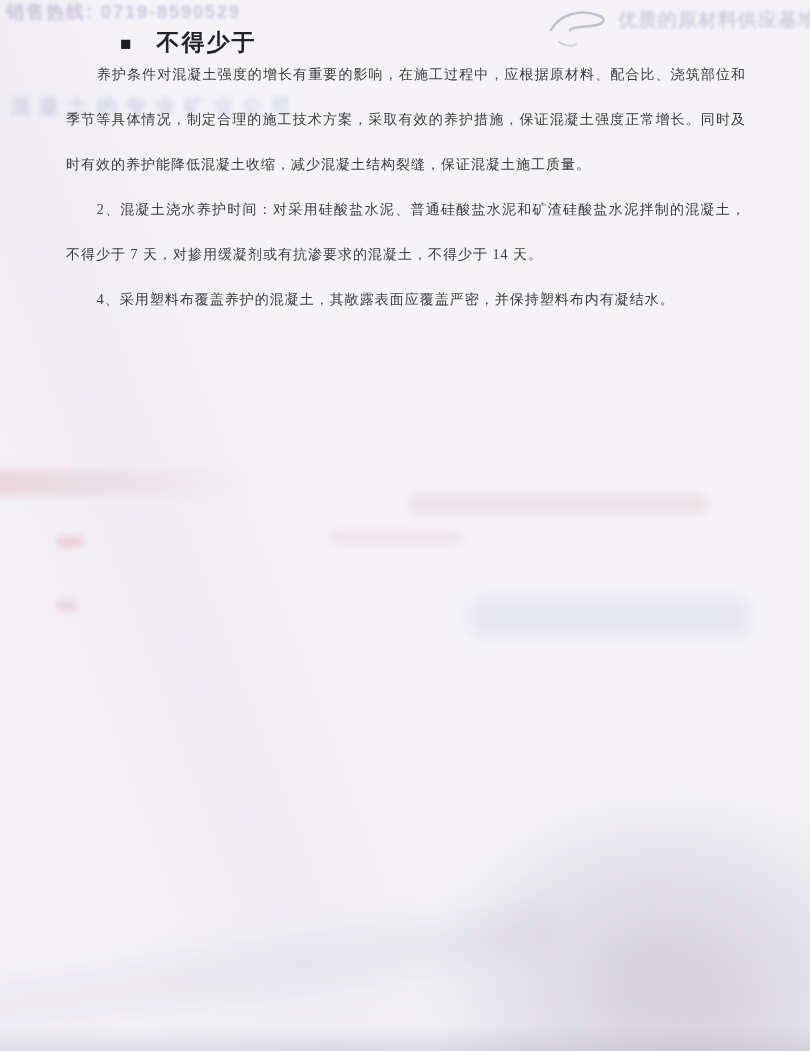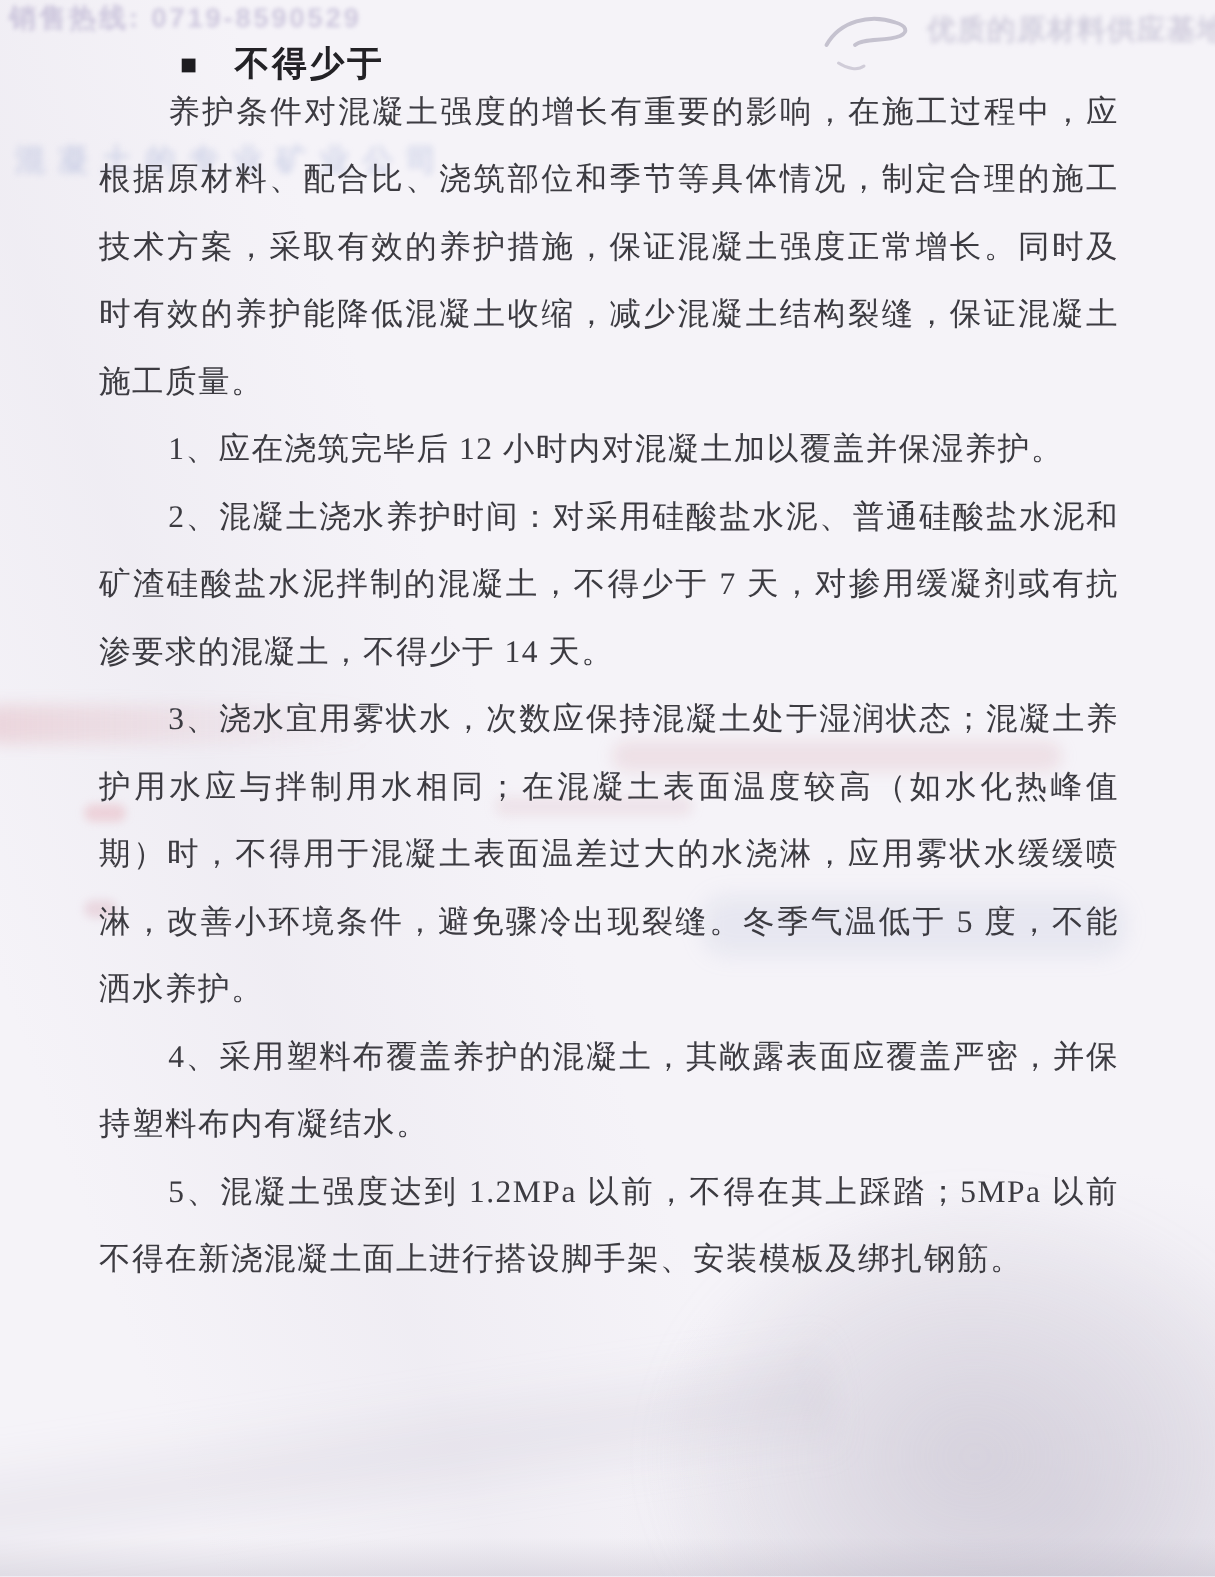--- a/index.html
+++ b/index.html
@@ -48,21 +48,21 @@
                   background:linear-gradient(rgba(170,165,182,0), rgba(170,165,182,0.28)); }
   
   .title-row {
     position:absolute; top:27px; left:120px;
     display:flex; align-items:center; gap:23px;
     color:#232226; font-weight:bold; font-size:23px; letter-spacing:2px;
   }
   .title-row .bullet { font-size:19px; line-height:1; transform:translateY(1px); color:#1d1c20; }
   .content {
     position:absolute; top:52px; left:66px; width:680px;
-    font-size:21px; line-height:45px; letter-spacing:1px;
+    font-size:14px; line-height:45px; letter-spacing:1px;
     color:#3c3b41; text-align:justify; text-align-last:left;
   }
   .content p { margin:0; text-indent:2.2em; }
 </style>
 </head>
 <body>
 
 <div class="page">
 
   <div class="shade-right"></div>
@@ -85,20 +85,17 @@
     <path d="M15 38 c 6 4, 13 5, 17 2" fill="none" stroke="#c4c0ce" stroke-width="2" stroke-linecap="round"></path>
   </svg>
 
   <div class="title-row">
     <span class="bullet">■</span>
     <span>不得少于</span>
   </div>
 
   <div class="content">
     <p>养护条件对混凝土强度的增长有重要的影响，在施工过程中，应根据原材料、配合比、浇筑部位和季节等具体情况，制定合理的施工技术方案，采取有效的养护措施，保证混凝土强度正常增长。同时及时有效的养护能降低混凝土收缩，减少混凝土结构裂缝，保证混凝土施工质量。</p>
-    <p>1、应在浇筑完毕后 12 小时内对混凝土加以覆盖并保湿养护。</p>
     <p>2、混凝土浇水养护时间：对采用硅酸盐水泥、普通硅酸盐水泥和矿渣硅酸盐水泥拌制的混凝土，不得少于 7 天，对掺用缓凝剂或有抗渗要求的混凝土，不得少于 14 天。</p>
-    <p>3、浇水宜用雾状水，次数应保持混凝土处于湿润状态；混凝土养护用水应与拌制用水相同；在混凝土表面温度较高（如水化热峰值期）时，不得用于混凝土表面温差过大的水浇淋，应用雾状水缓缓喷淋，改善小环境条件，避免骤冷出现裂缝。冬季气温低于 5 度，不能洒水养护。</p>
     <p>4、采用塑料布覆盖养护的混凝土，其敞露表面应覆盖严密，并保持塑料布内有凝结水。</p>
-    <p>5、混凝土强度达到 1.2MPa 以前，不得在其上踩踏；5MPa 以前不得在新浇混凝土面上进行搭设脚手架、安装模板及绑扎钢筋。</p>
   </div>
 
 </div>
 
 </body></html>

